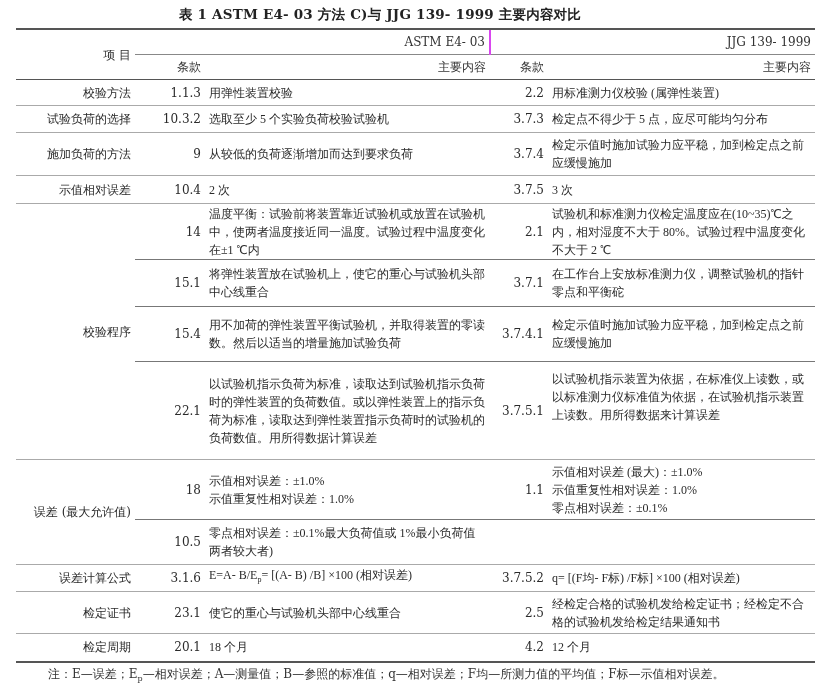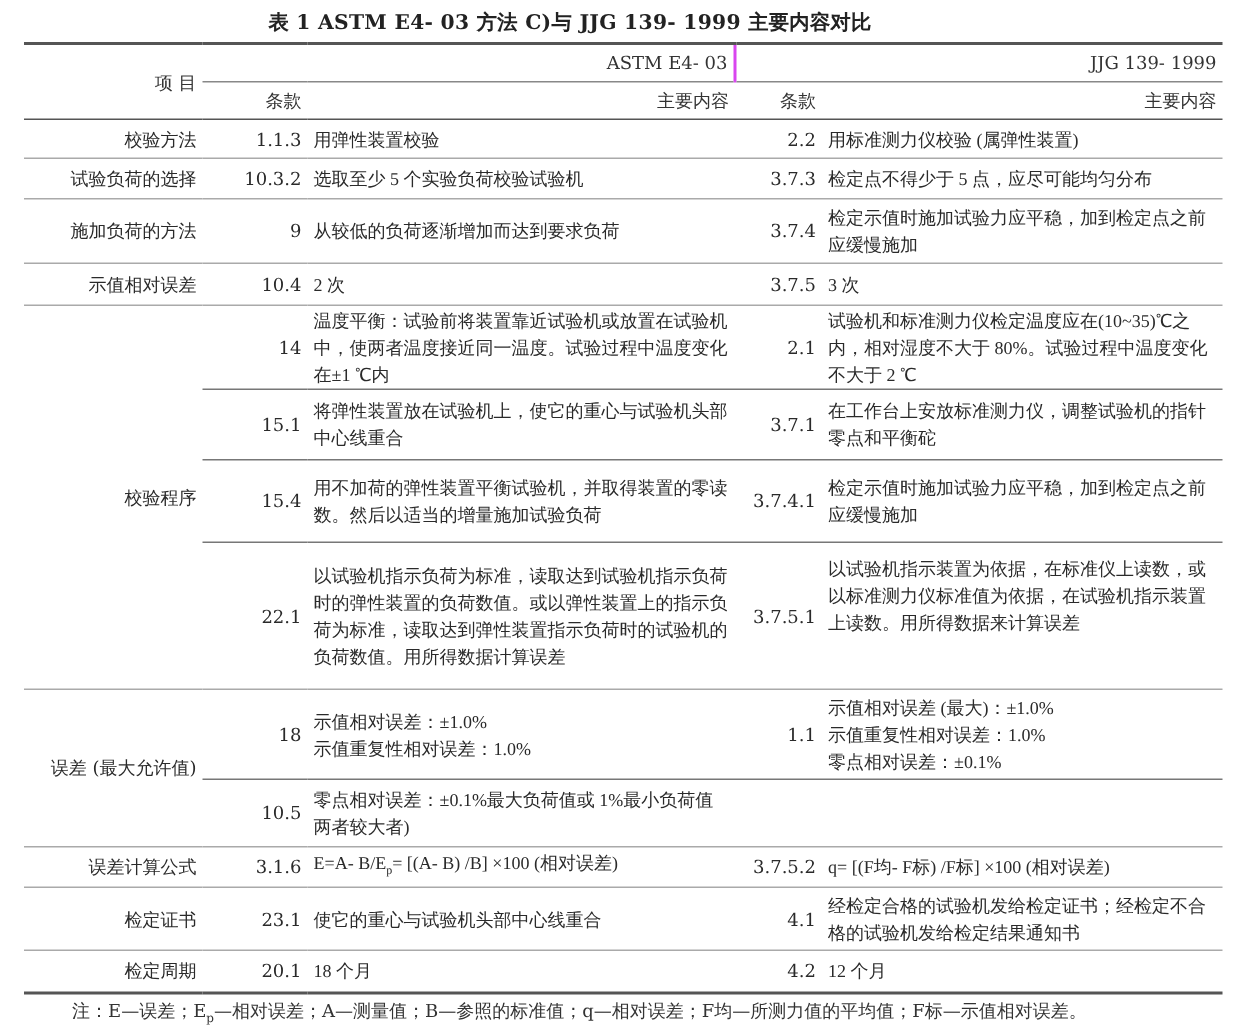--- a/index.html
+++ b/index.html
@@ -128,21 +128,21 @@
     <td class="c">误差计算公式</td>
     <td class="c">3.1.6</td>
     <td class="l"><span>E=A- B/E</span><sub>p</sub><span>= [(A- B) /B] ×100  (相对误差)</span></td>
     <td class="c">3.7.5.2</td>
     <td class="l">q= [(F均- F标) /F标] ×100  (相对误差)</td>
   </tr>
   <tr class="row-sep" style="height:42px">
     <td class="c">检定证书</td>
     <td class="c">23.1</td>
     <td class="l">使它的重心与试验机头部中心线重合</td>
-    <td class="c">4.1</td>
+    <td class="c">2.5</td>
     <td class="l">经检定合格的试验机发给检定证书；经检定不合格的试验机发给检定结果通知书</td>
   </tr>
   <tr class="row-sep bottom" style="height:28px">
     <td class="c">检定周期</td>
     <td class="c">20.1</td>
     <td class="l">18 个月</td>
     <td class="c">4.2</td>
     <td class="l">12 个月</td>
   </tr>
 </tbody>

